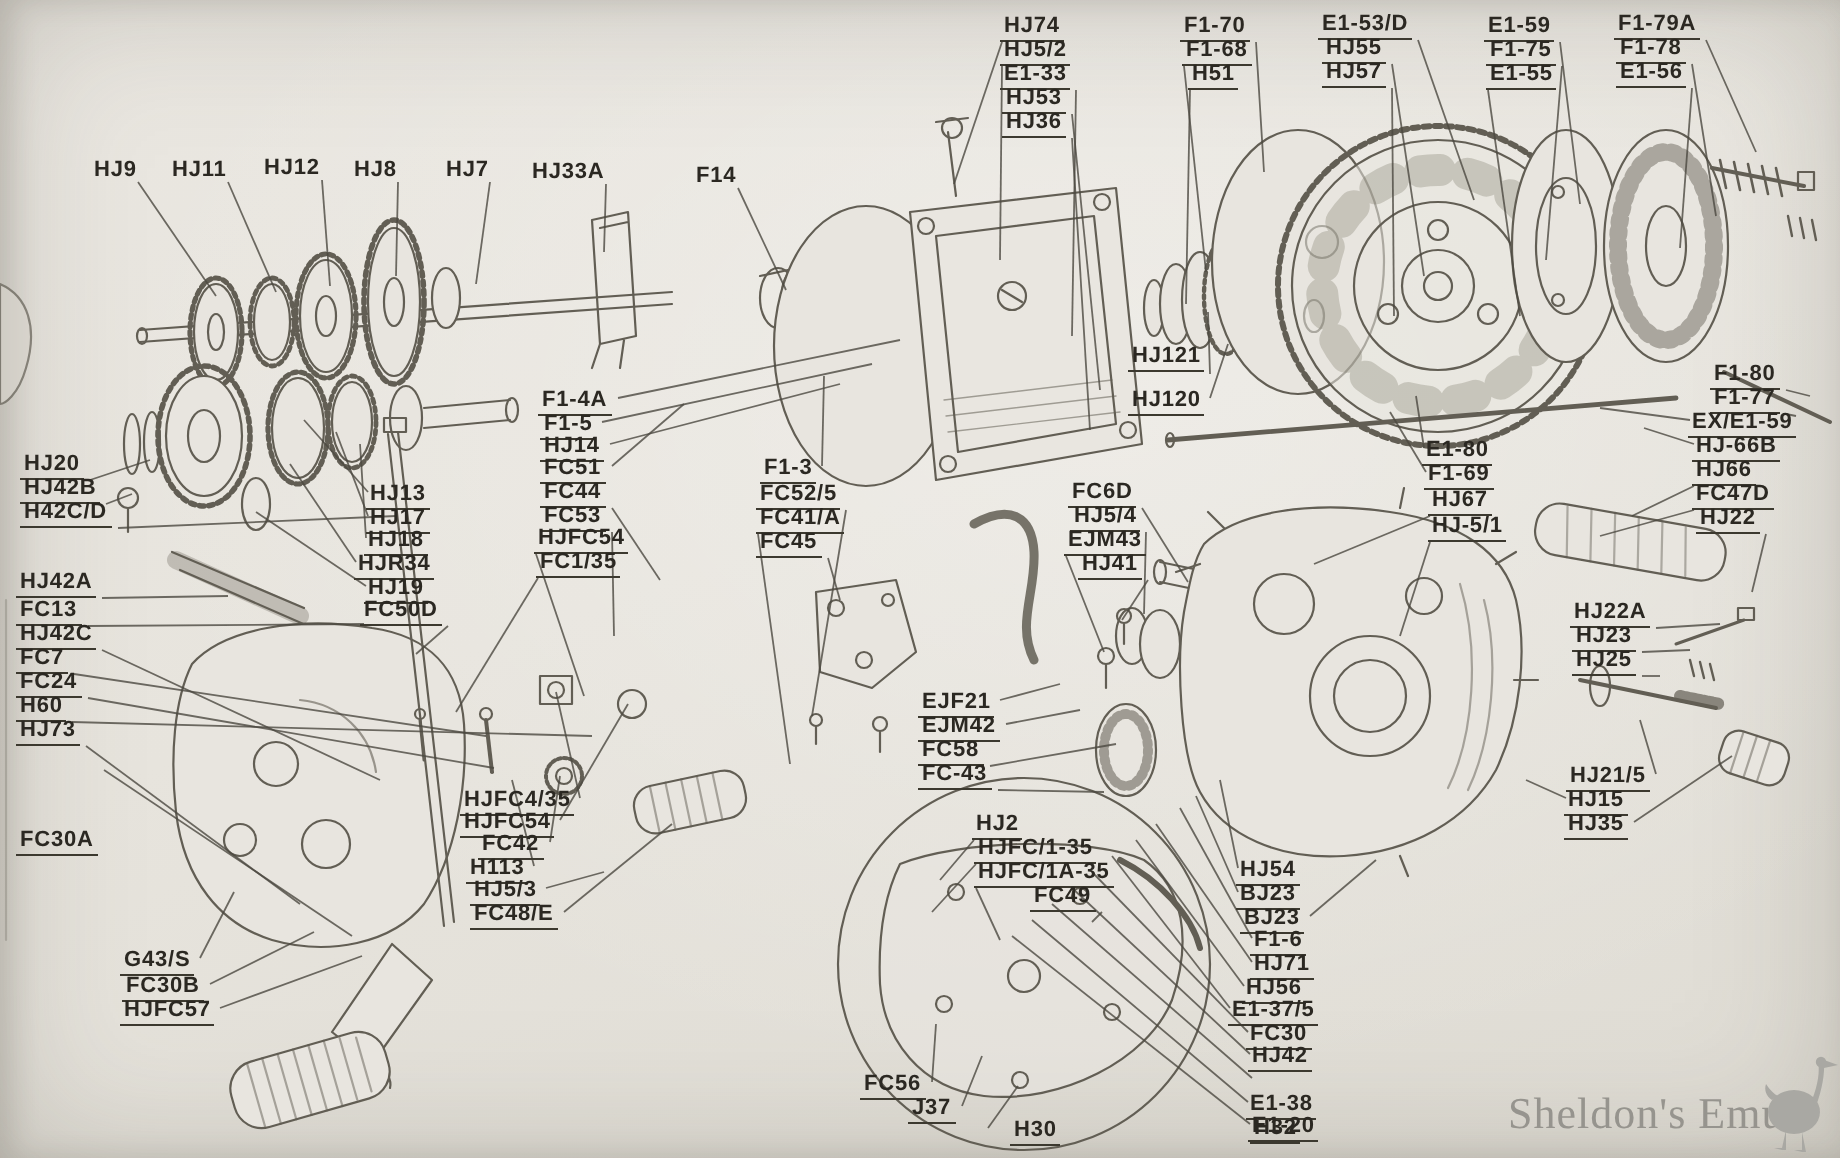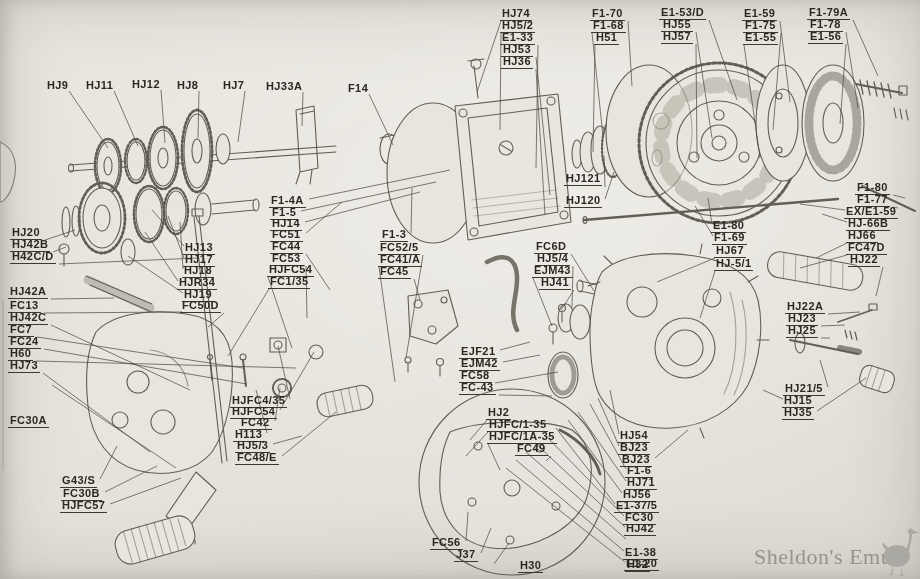--- a/index.html
+++ b/index.html
@@ -424,21 +424,21 @@
       <div class="part-label u" style="left: 241px; top: 416px;">FC42</div>
       <div class="part-label u" style="left: 235px; top: 428px;">H113</div>
       <div class="part-label u" style="left: 237px; top: 439px;">HJ5/3</div>
       <div class="part-label u" style="left: 237px; top: 451px;">FC48/E</div>
       <div class="part-label u" style="left: 488px; top: 406px;">HJ2</div>
       <div class="part-label u" style="left: 489px; top: 418px;">HJFC/1-35</div>
       <div class="part-label u" style="left: 489px; top: 430px;">HJFC/1A-35</div>
       <div class="part-label u" style="left: 517px; top: 442px;">FC49</div>
       <div class="part-label u" style="left: 432px; top: 536px;">FC56</div>
       <div class="part-label u" style="left: 456px; top: 548px;">J37</div>
-      <div class="part-label u" style="left: 478px; top: 559px; margin-left: 40px;">H30</div>
+      <div class="part-label u" style="left: 465px; top: 559px; margin-left: 40px;">H30</div>
       <div class="part-label u" style="left: 620px; top: 429px;">HJ54</div>
       <div class="part-label u" style="left: 620px; top: 441px;">BJ23</div>
       <div class="part-label u" style="left: 622px; top: 453px;">BJ23</div>
       <div class="part-label u" style="left: 627px; top: 464px;">F1-6</div>
       <div class="part-label u" style="left: 627px; top: 476px;">HJ71</div>
       <div class="part-label u" style="left: 623px; top: 488px;">HJ56</div>
       <div class="part-label u" style="left: 616px; top: 499px;">E1-37/5</div>
       <div class="part-label u" style="left: 625px; top: 511px;">FC30</div>
       <div class="part-label u" style="left: 626px; top: 522px;">HJ42</div>
       <div class="part-label u" style="left: 627px; top: 534px; margin-top: 24px;">H32</div>

